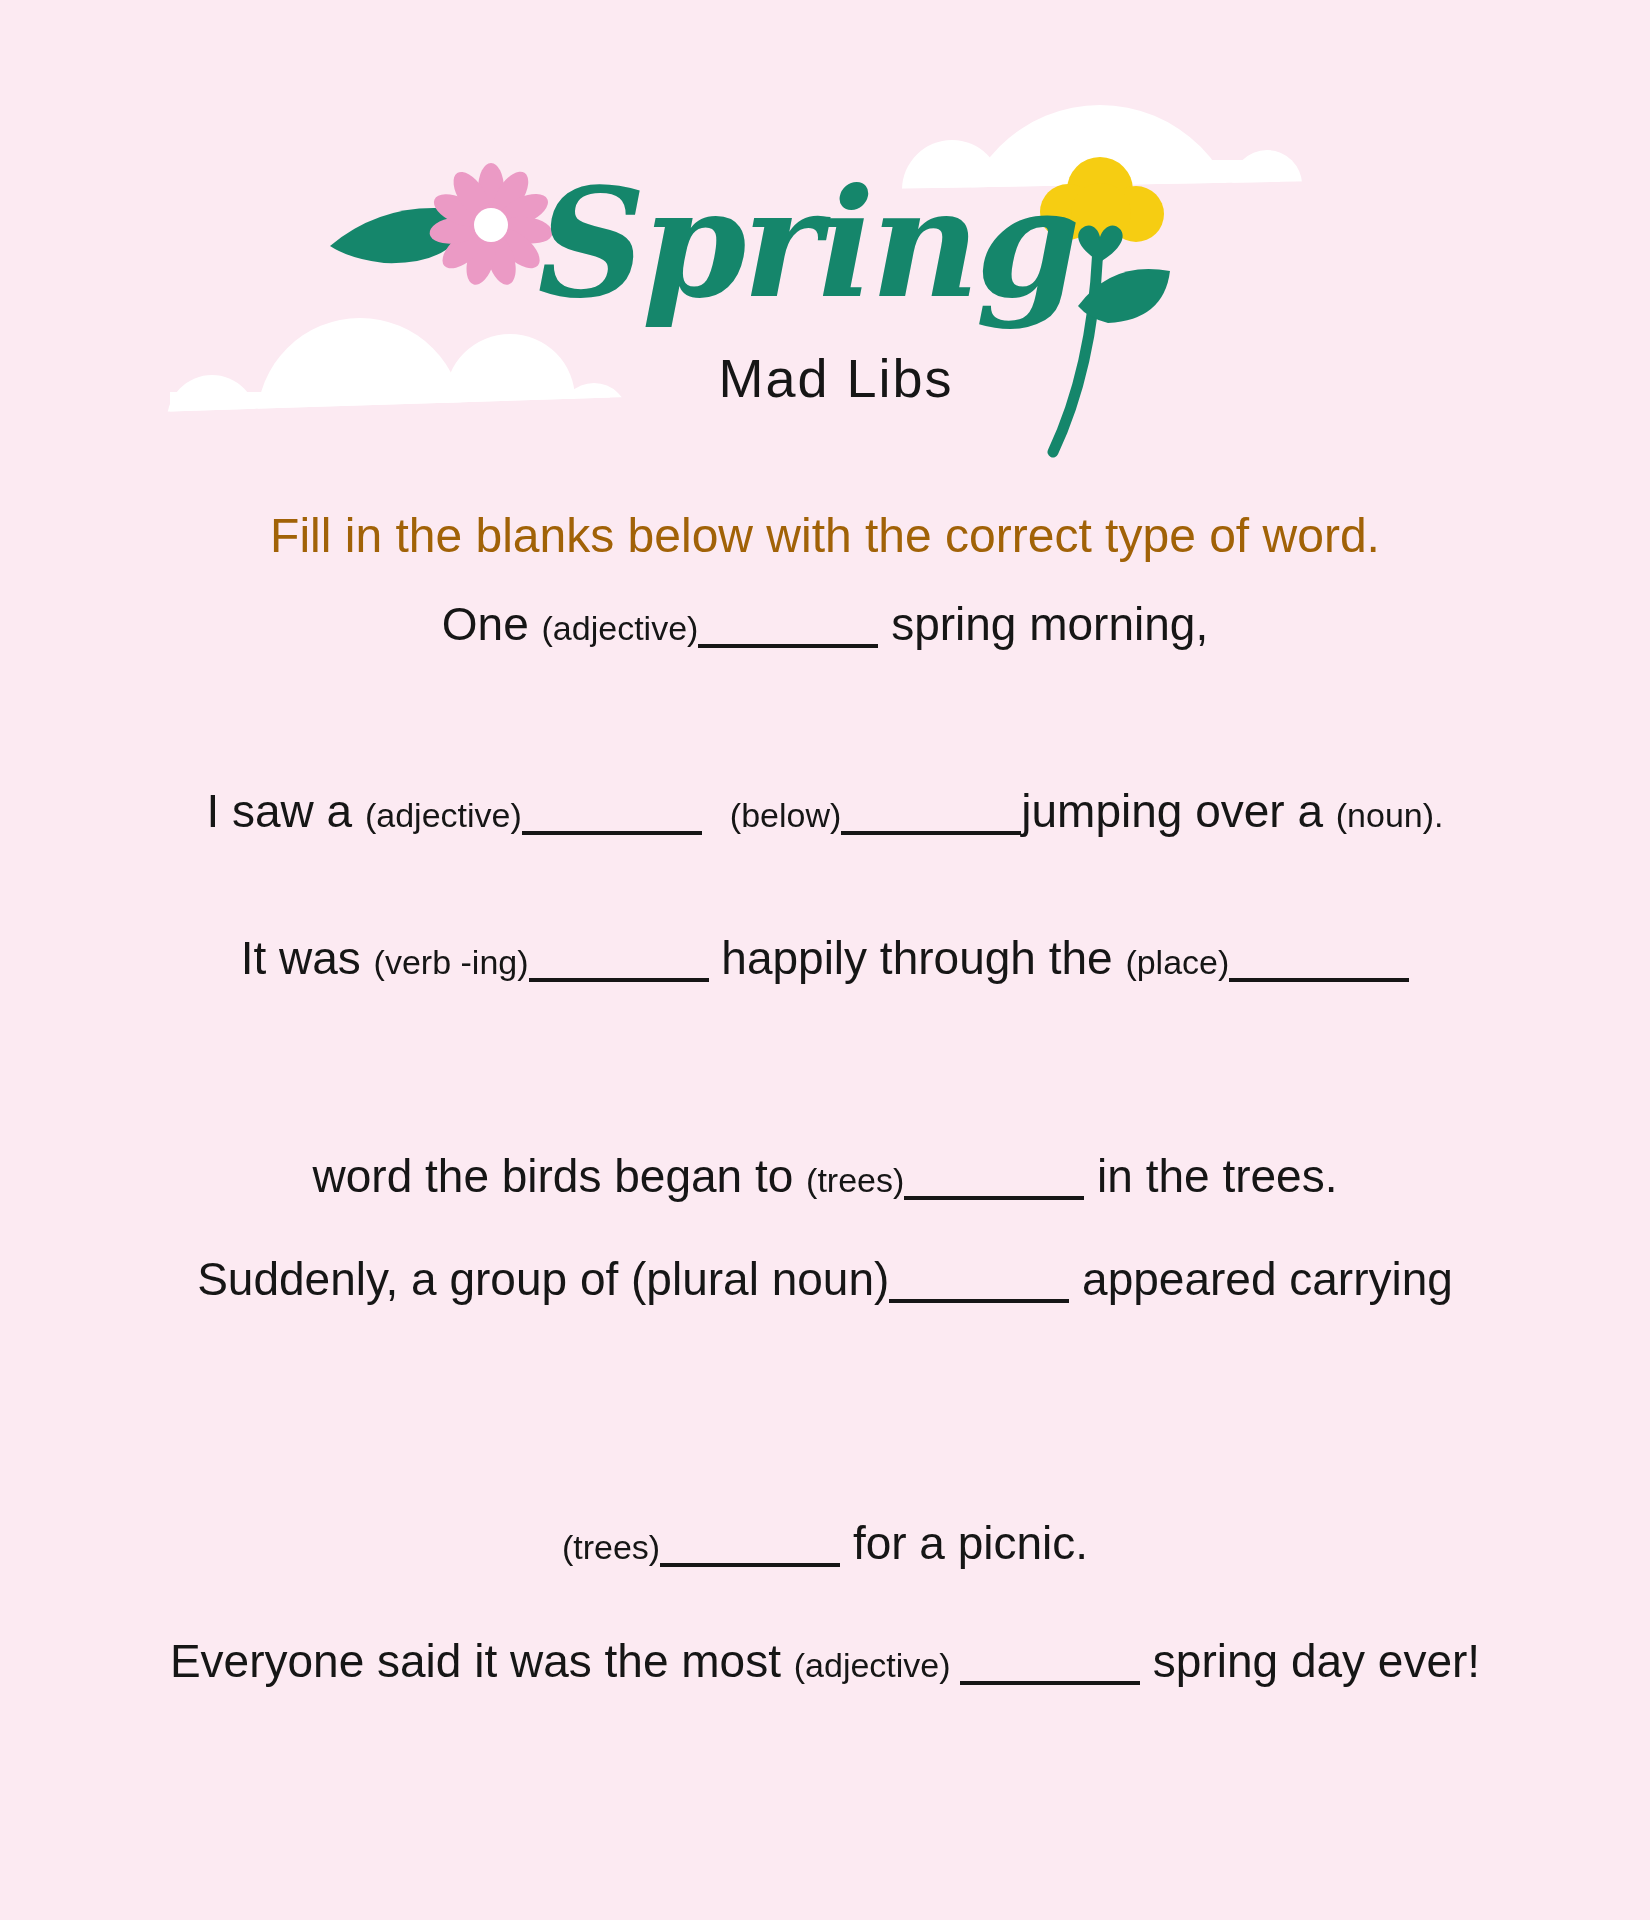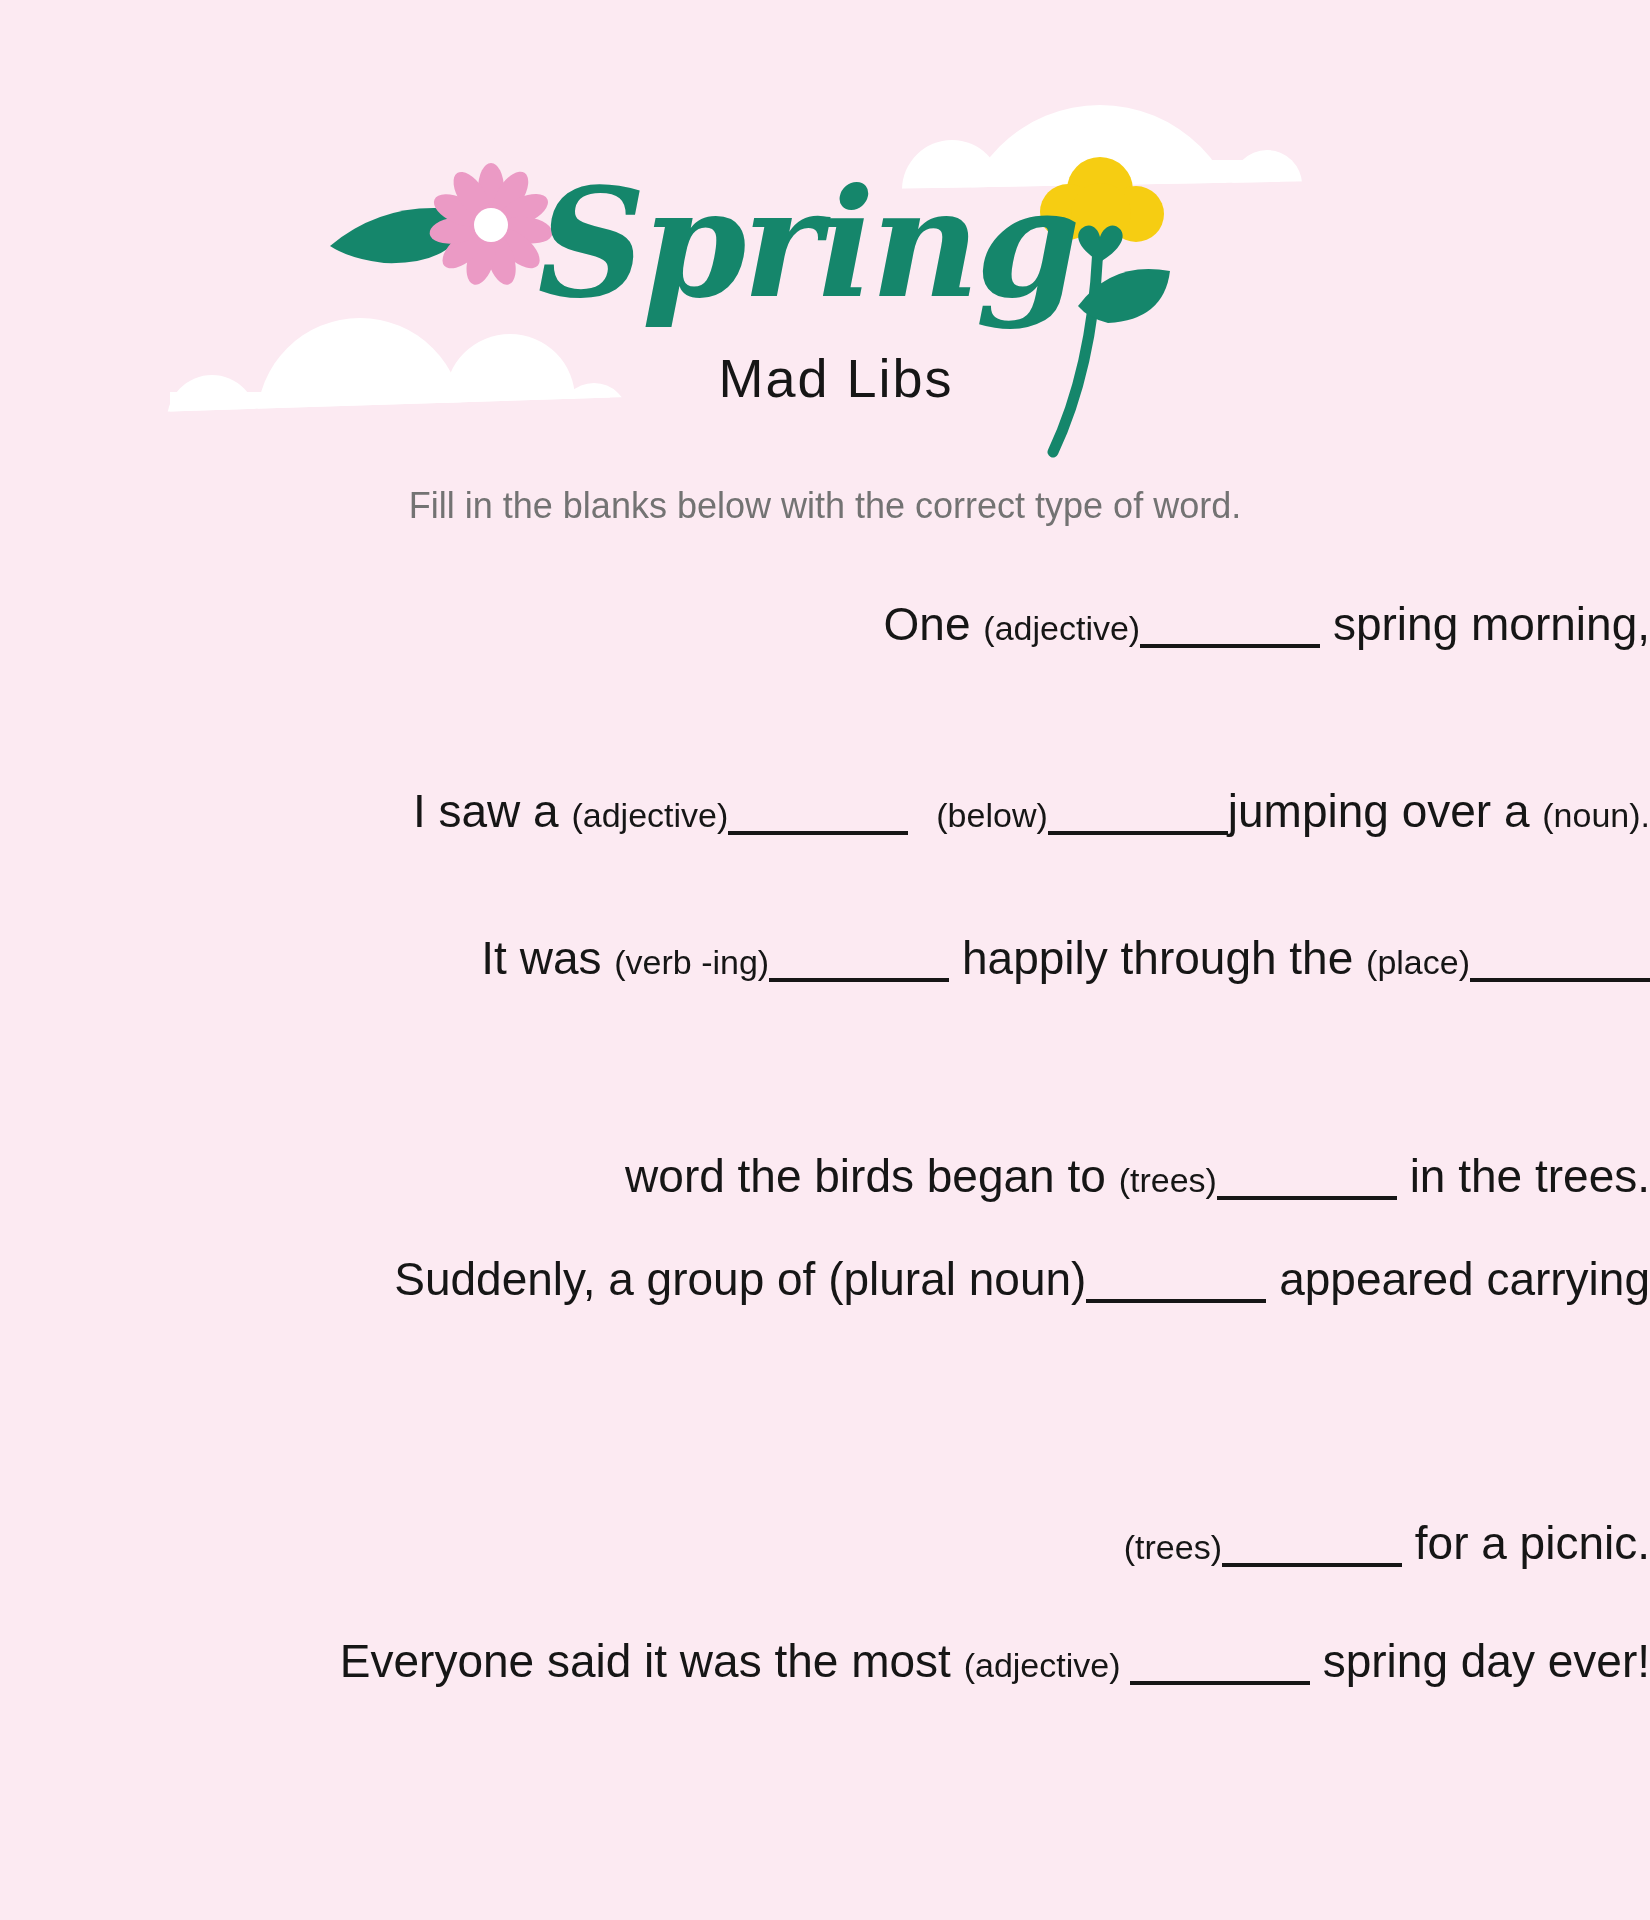--- a/index.html
+++ b/index.html
@@ -12,23 +12,23 @@
   .abs-center{position:absolute;left:0;width:100%;text-align:center;}
   #title{
     top:168px;font-family:"DejaVu Serif",serif;font-style:italic;font-weight:bold;
     font-size:150px;line-height:1;color:#15866b;letter-spacing:-4px;
     transform:translateX(-18px);
   }
   #subtitle{
     top:351px;font-size:54px;line-height:1;font-weight:500;letter-spacing:2px;
     transform:translateX(11px);color:#161616;
   }
-  #instruction{top:488px;font-size:36px;line-height:1;color:#737373;}
+  #instruction{top:512px;font-size:48px;line-height:1;color:#a16207;}
   .line{
-    position:absolute;left:0;width:100%;text-align:right;
+    position:absolute;left:0;width:100%;text-align:center;
     font-size:46px;line-height:1;white-space:nowrap;color:#161616;
   }
   .hint{font-size:34px;}
   .blank{
     display:inline-block;width:180px;height:0;
     border-bottom:4px solid #161616;transform:translateY(8px);
   }
   .gap{display:inline-block;width:28px;}
   .line span{vertical-align:baseline;}
 </style>

